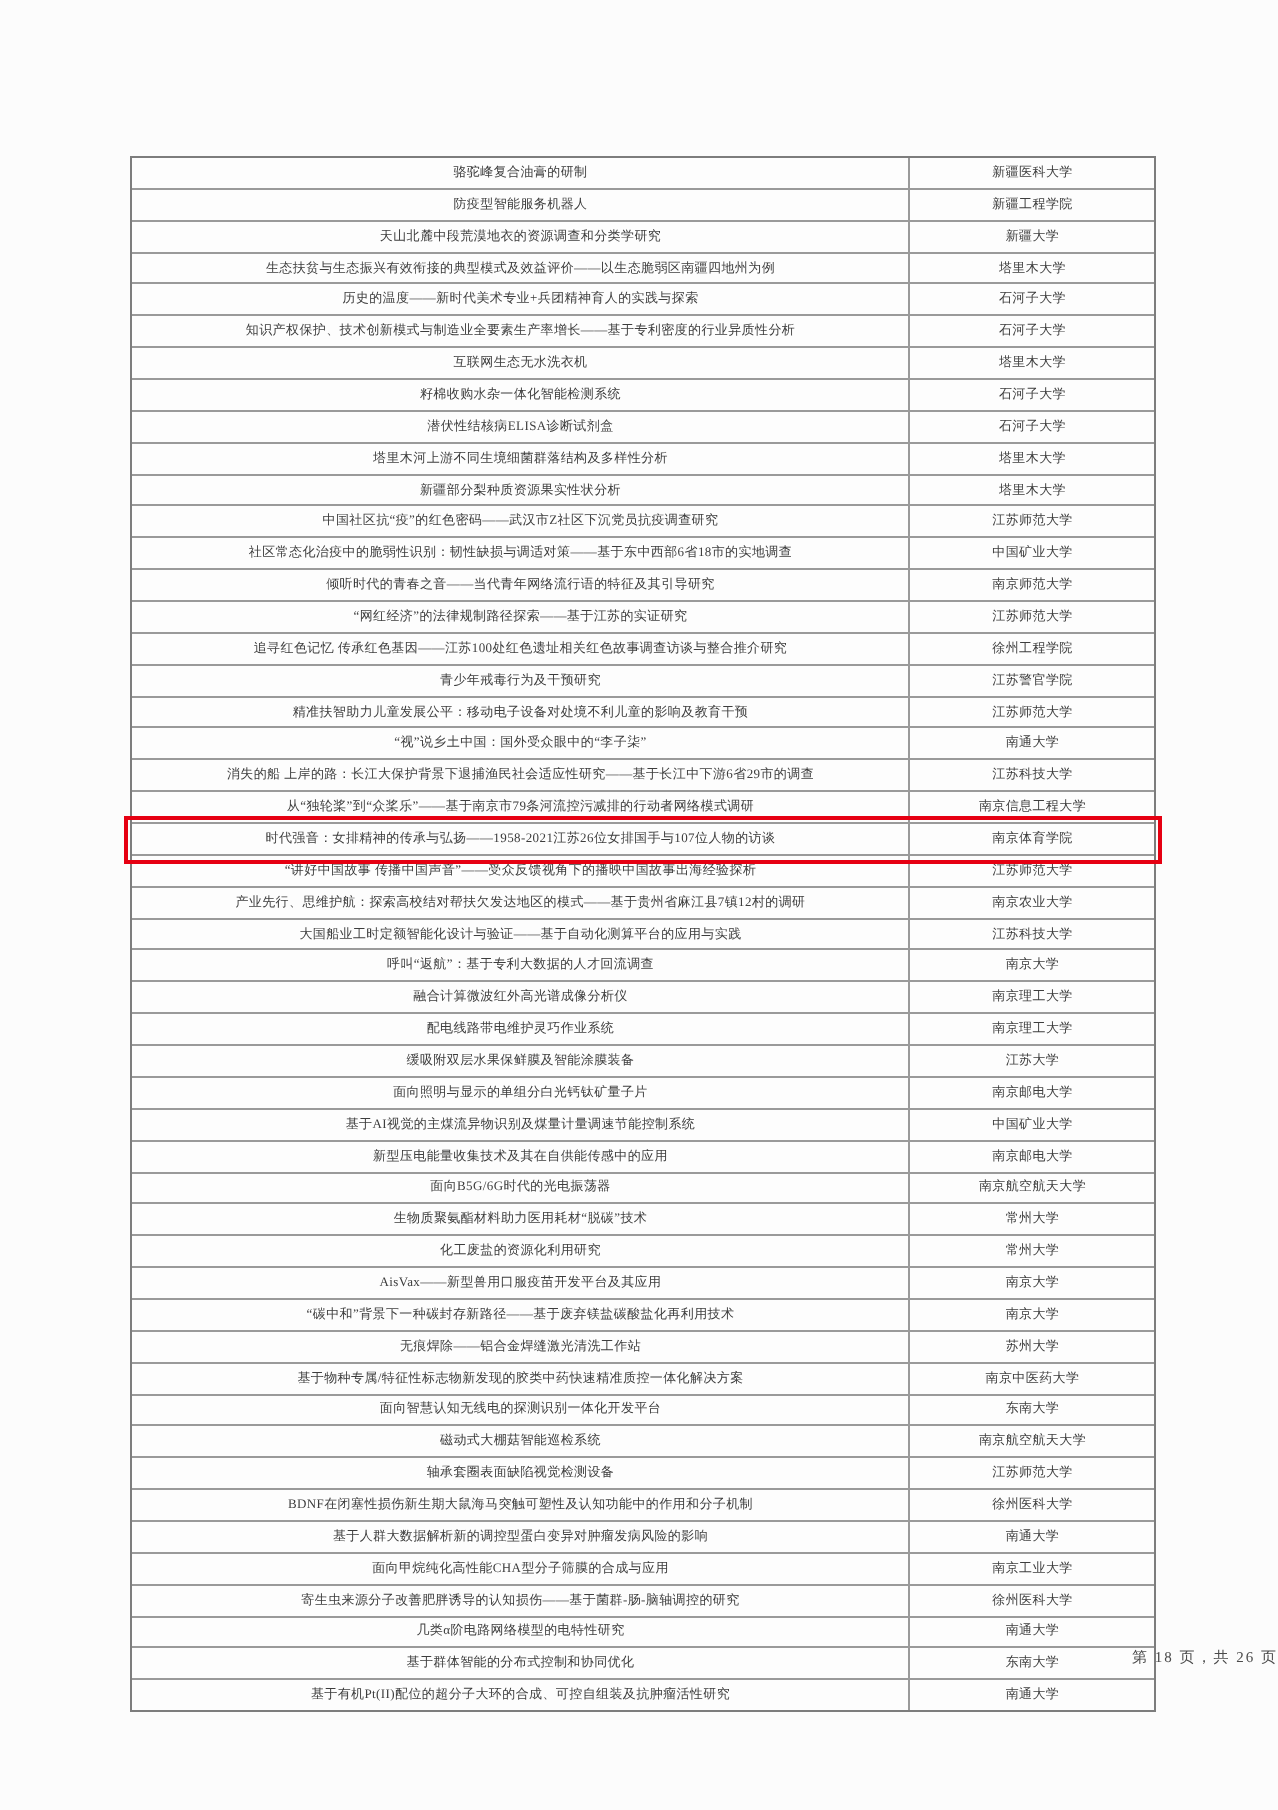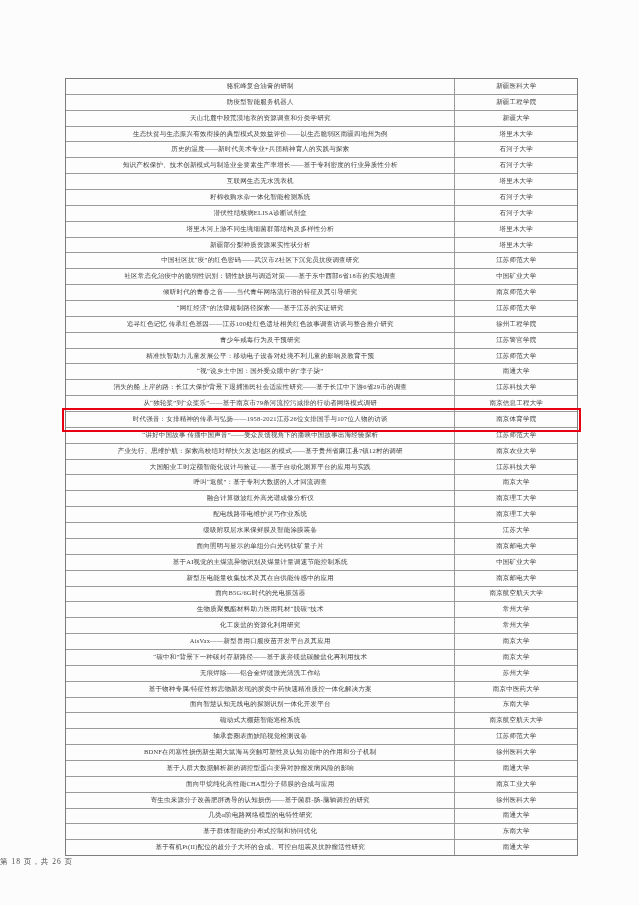--- a/index.html
+++ b/index.html
@@ -55,24 +55,24 @@
     box-sizing: border-box;
   }
   .row.highlight {
     outline: 2px solid var(--hl, #e60012);
     outline-offset: 2px;
     position: relative;
     z-index: 2;
   }
   .footer {
     position: absolute;
-    top: 857px;
+    top: 824px;
     left: 0;
     width: 639px;
-    text-align: left;
+    text-align: right;
     font-size: 7.5px;
     color: #4a4a4a;
     letter-spacing: 1px;
   }
 </style>
 </head>
 <body>
 
 <div class="page">
   <div class="projects-table">

